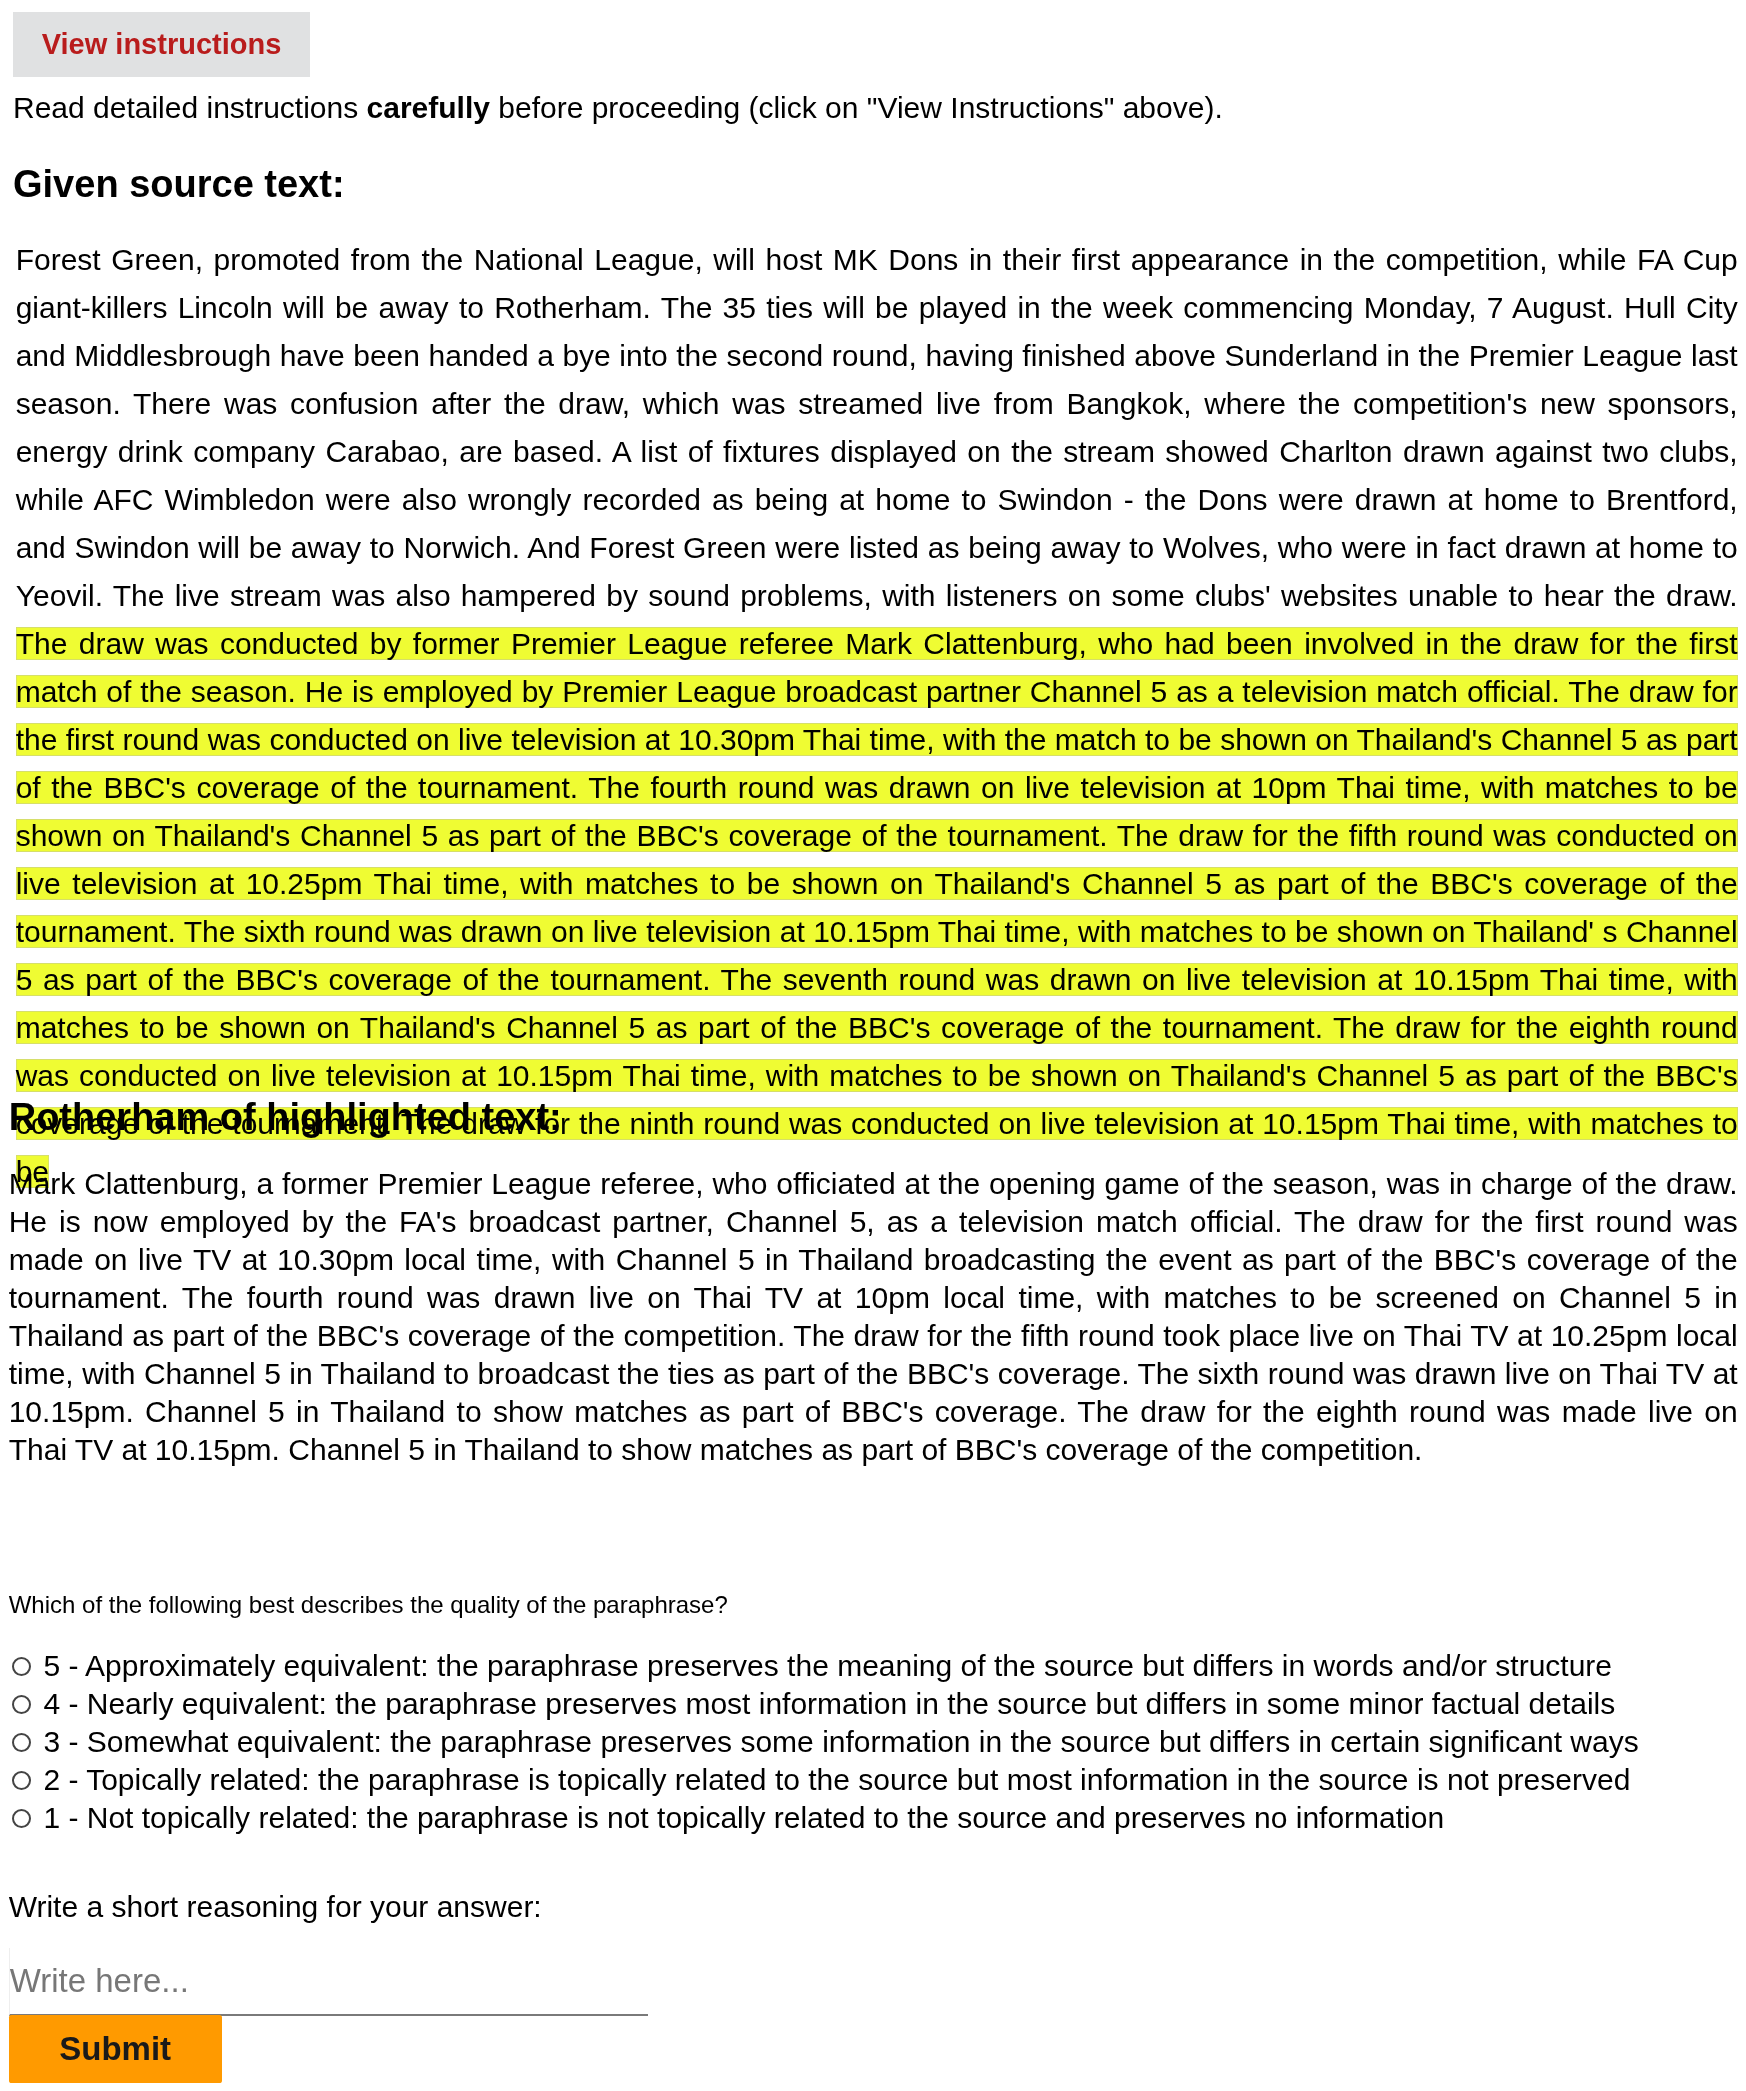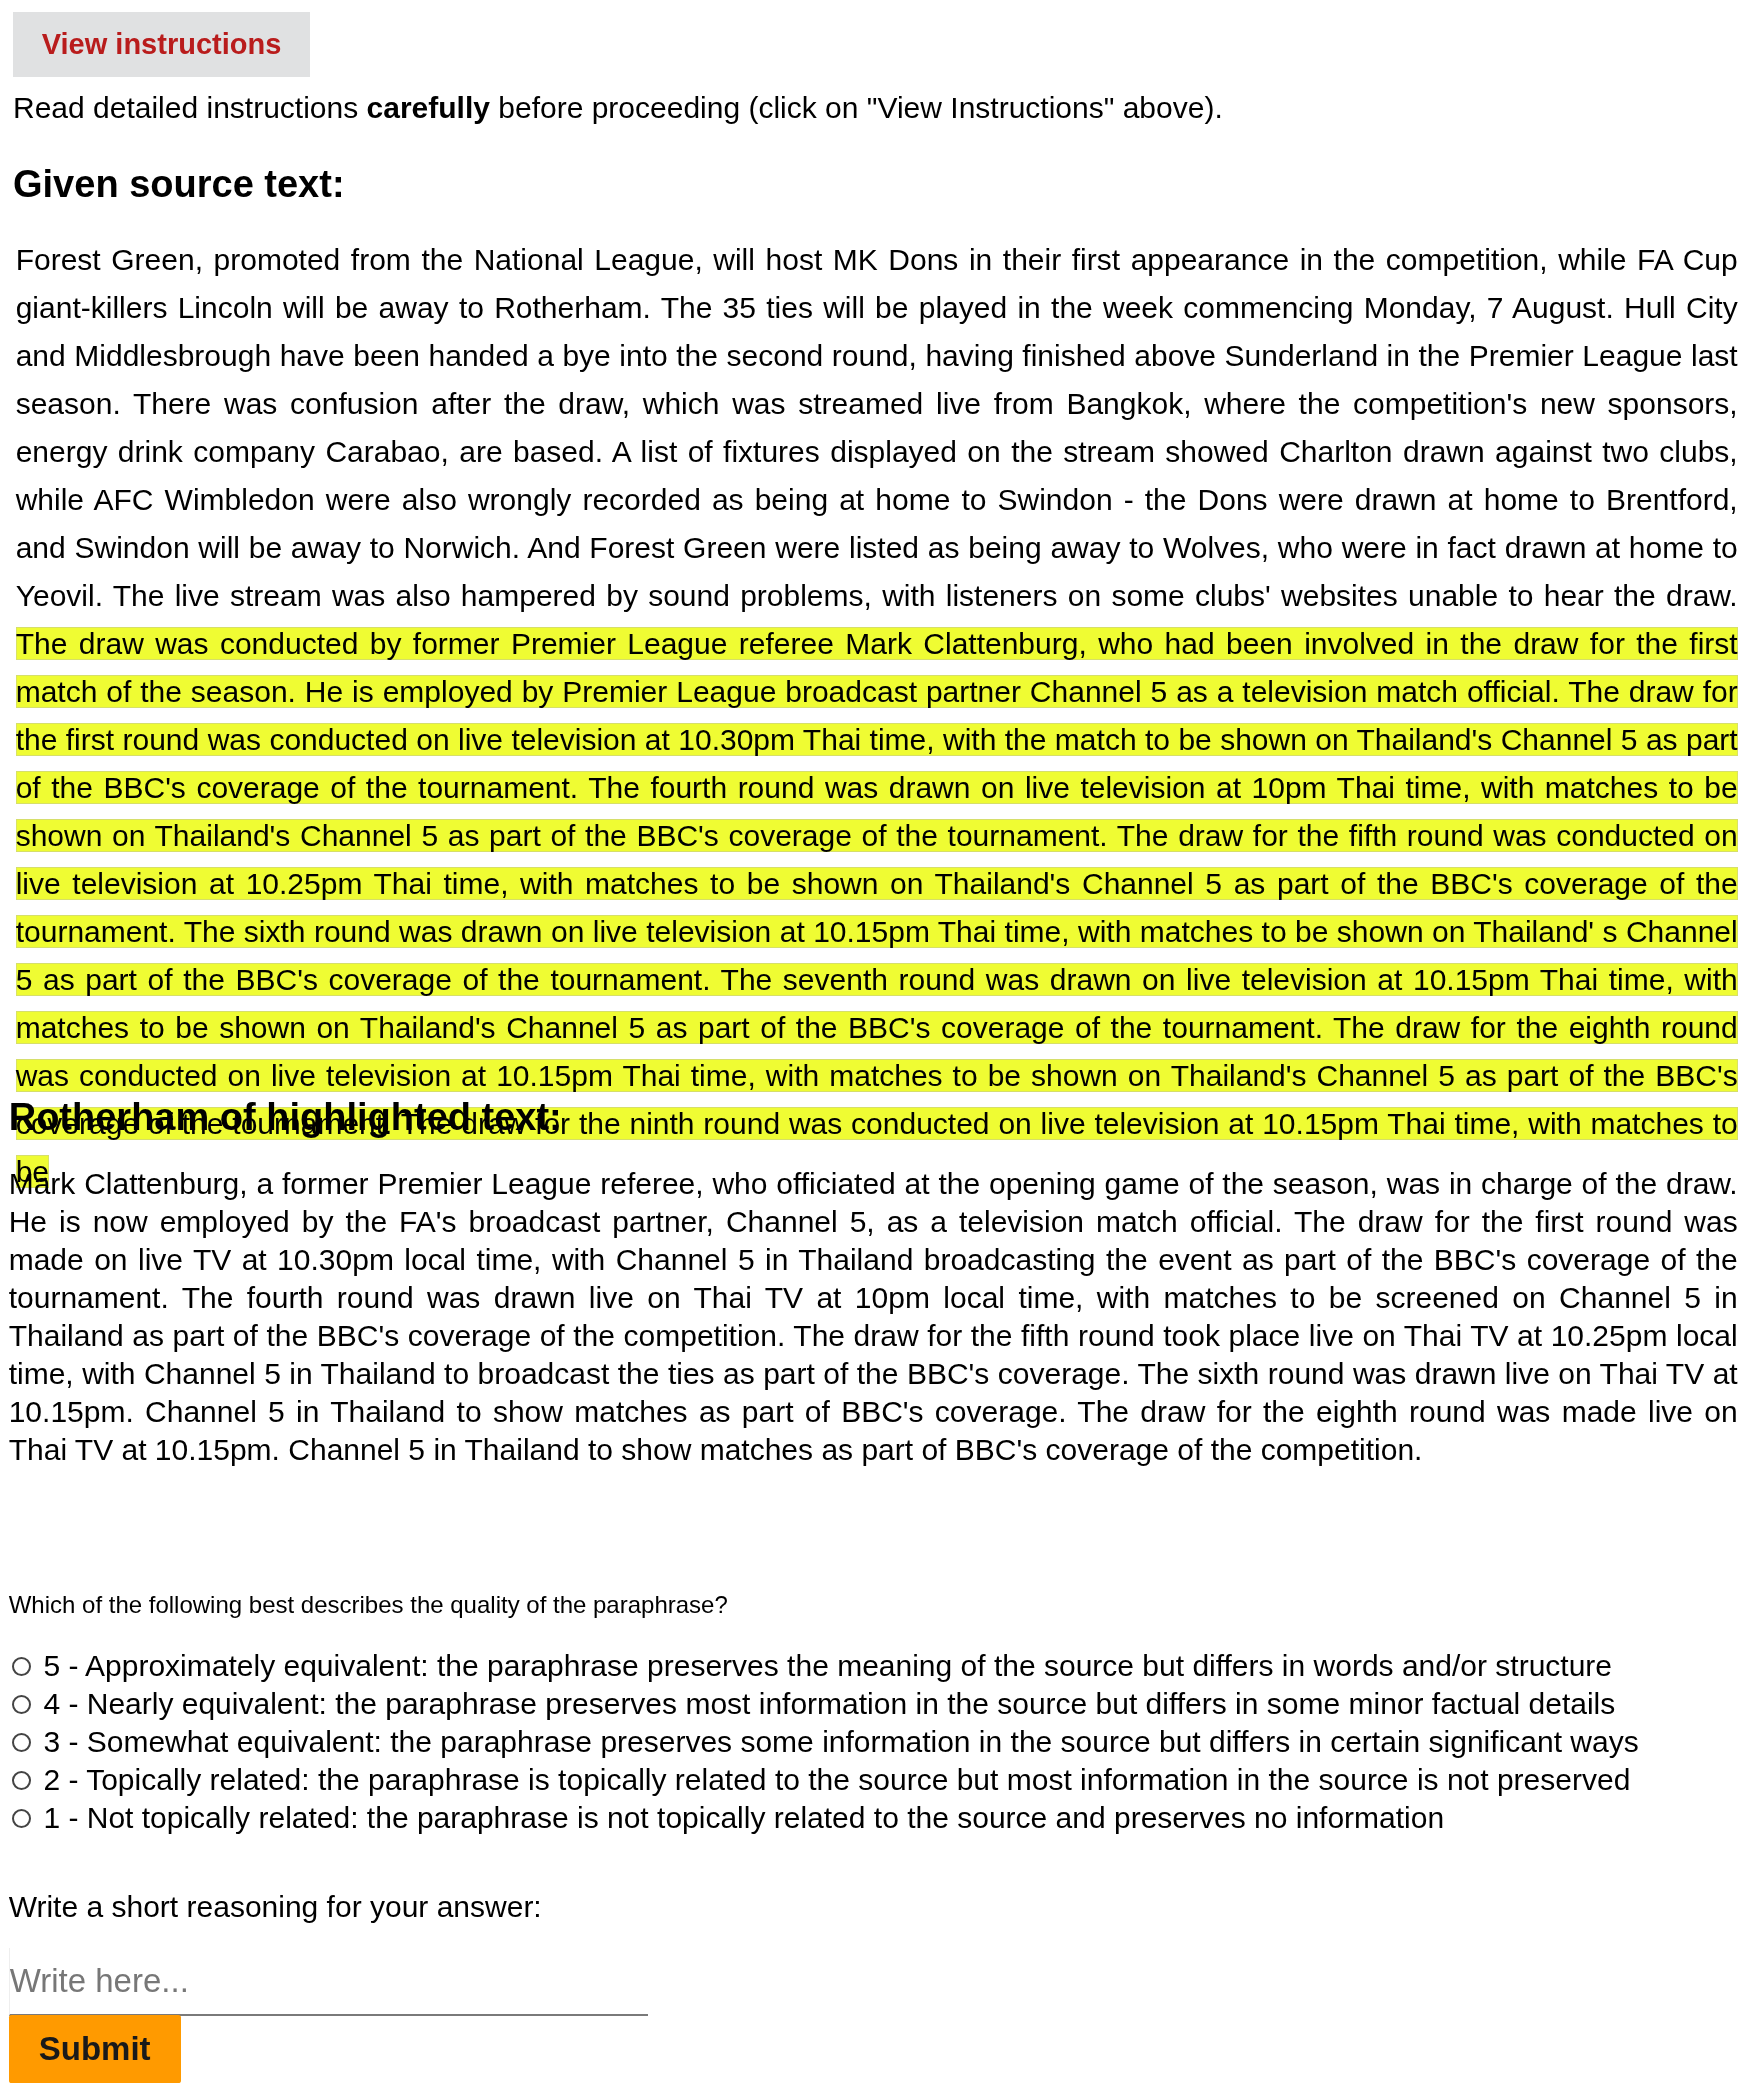--- a/index.html
+++ b/index.html
@@ -109,21 +109,21 @@
     font-family: "Liberation Sans", sans-serif;
     font-size: 33px;
     padding: 0;
     outline: none;
     background: transparent;
   }
   .reason-input::placeholder { color: #777; }
   .submit-btn {
     position: absolute;
     left: 8.7px; top: 2015px;
-    width: 172px; height: 68px;
+    width: 213px; height: 68px;
     background: #ff9a00;
     border: none;
     border-radius: 2.6px;
     color: #1a1a1a;
     font-family: "Liberation Sans", sans-serif;
     font-weight: bold;
     font-size: 33px;
     cursor: pointer;
     padding: 0;
   }

